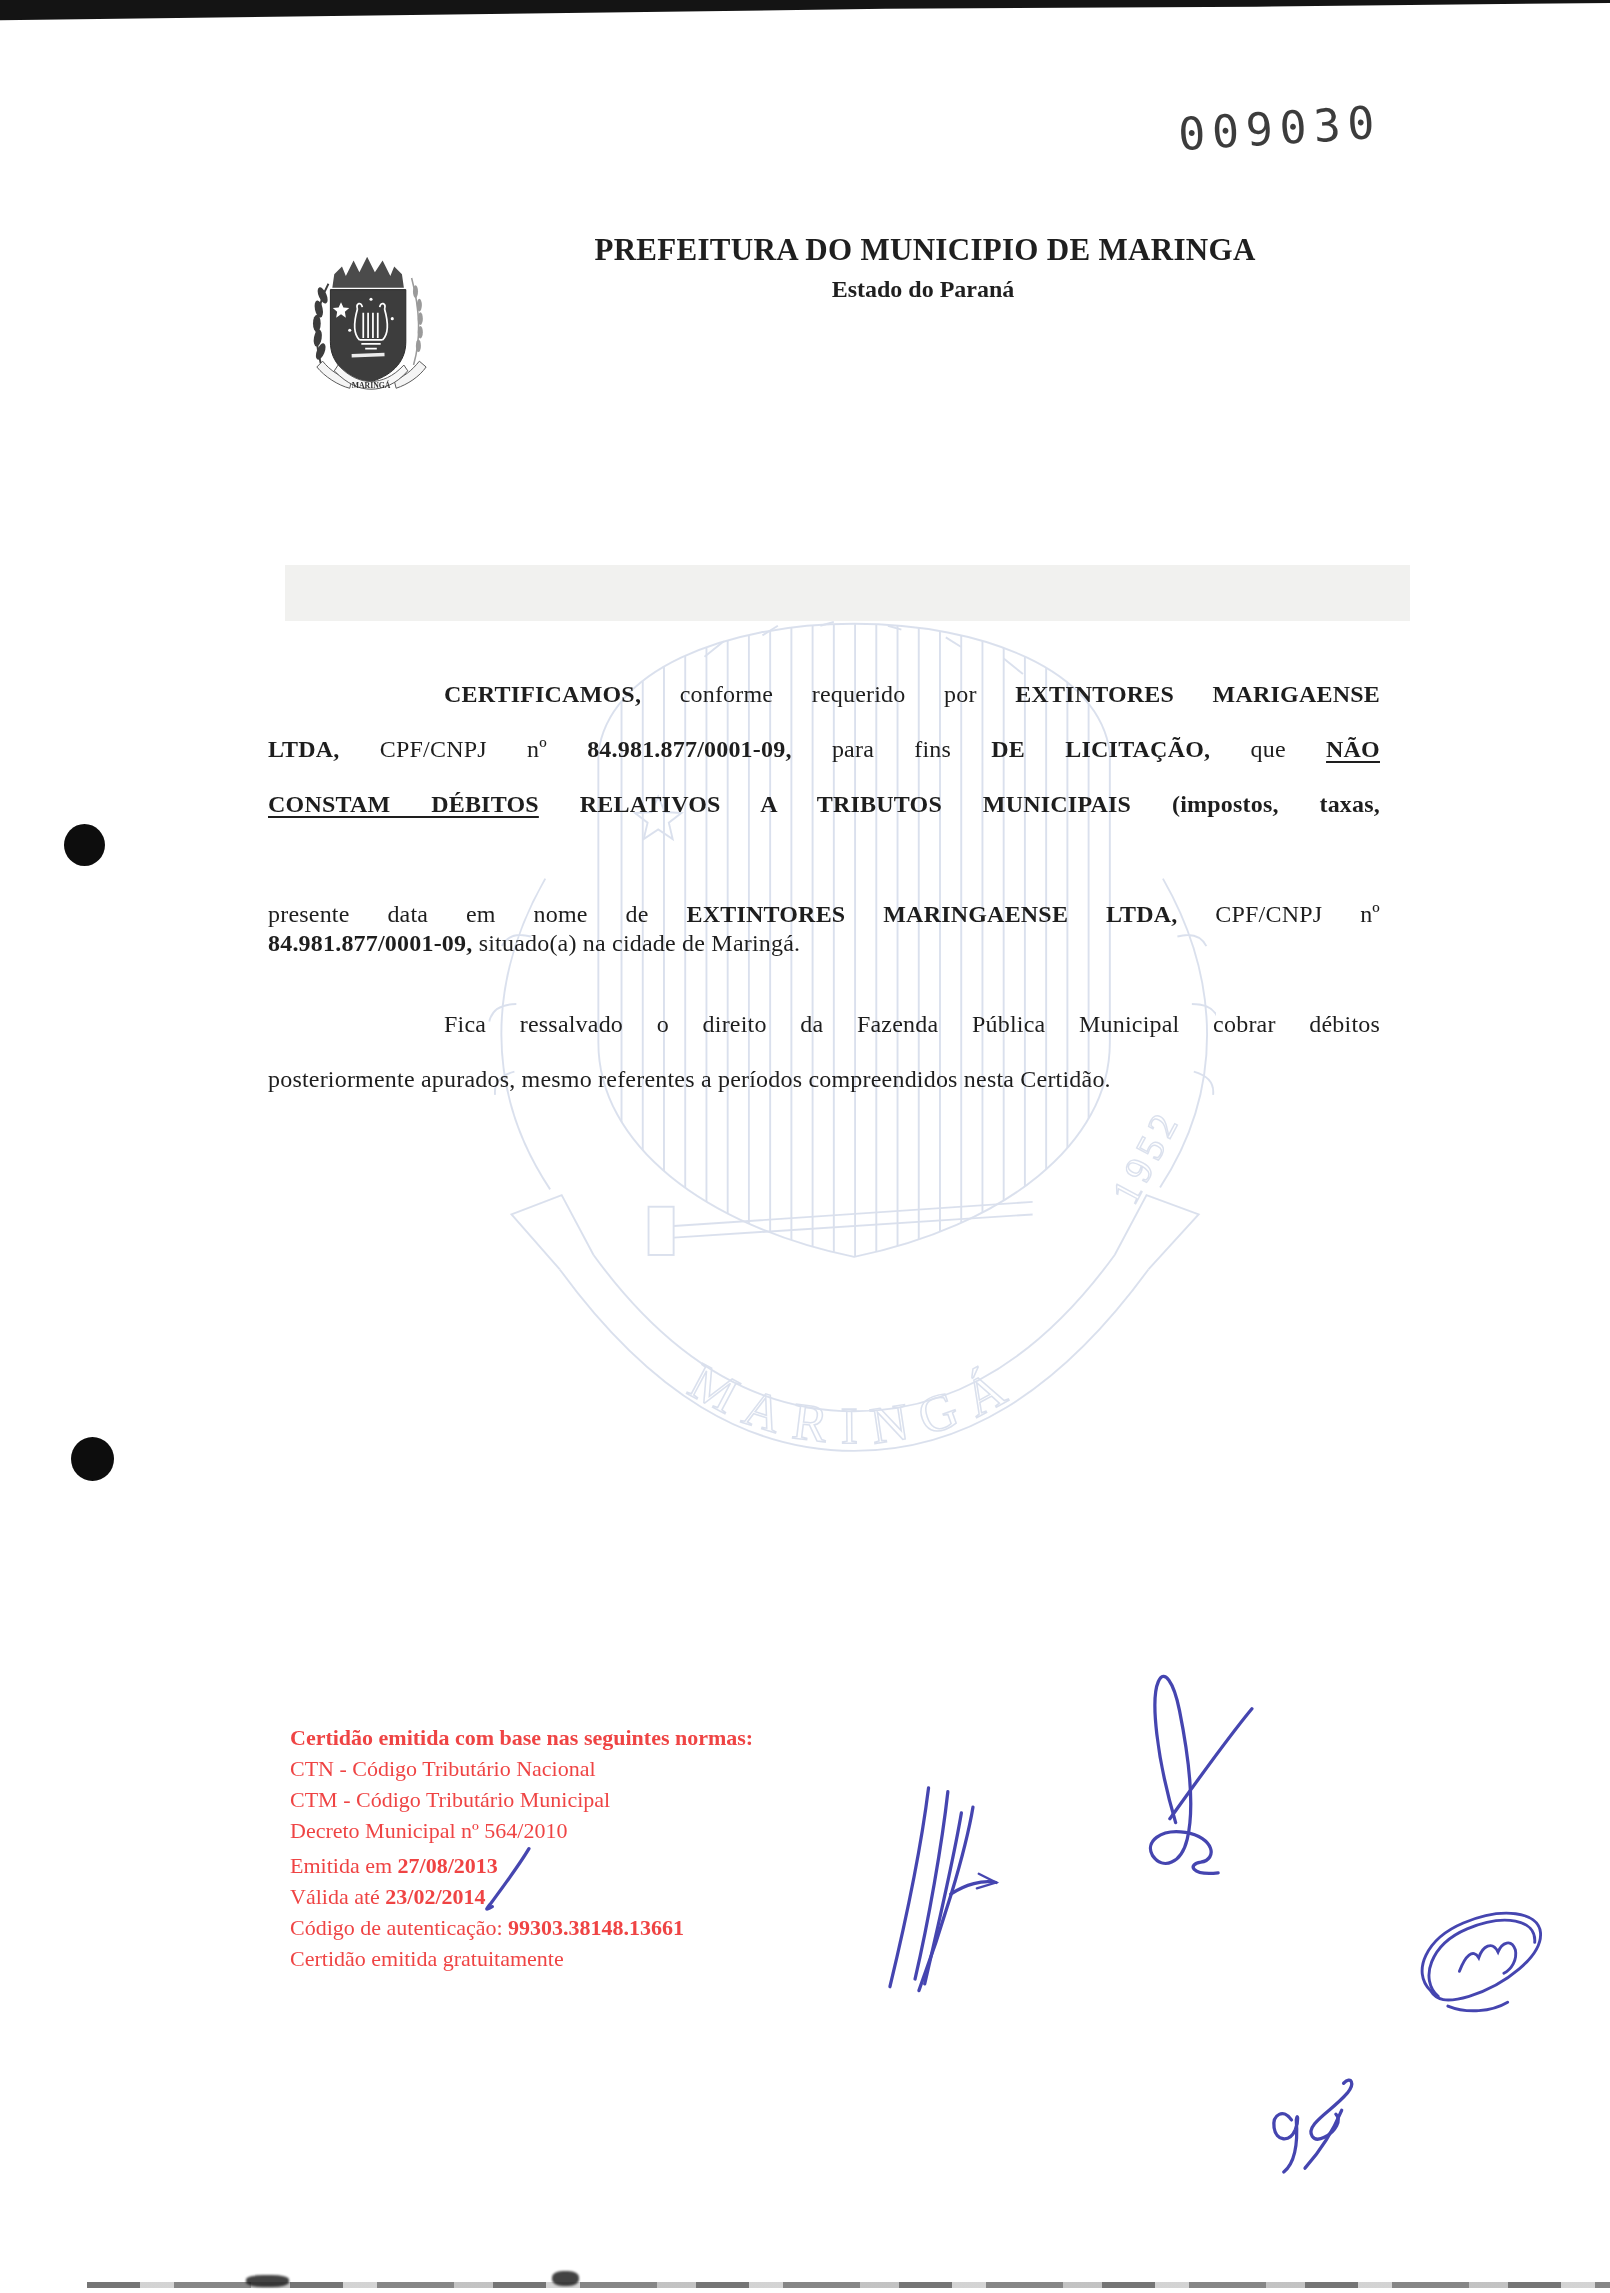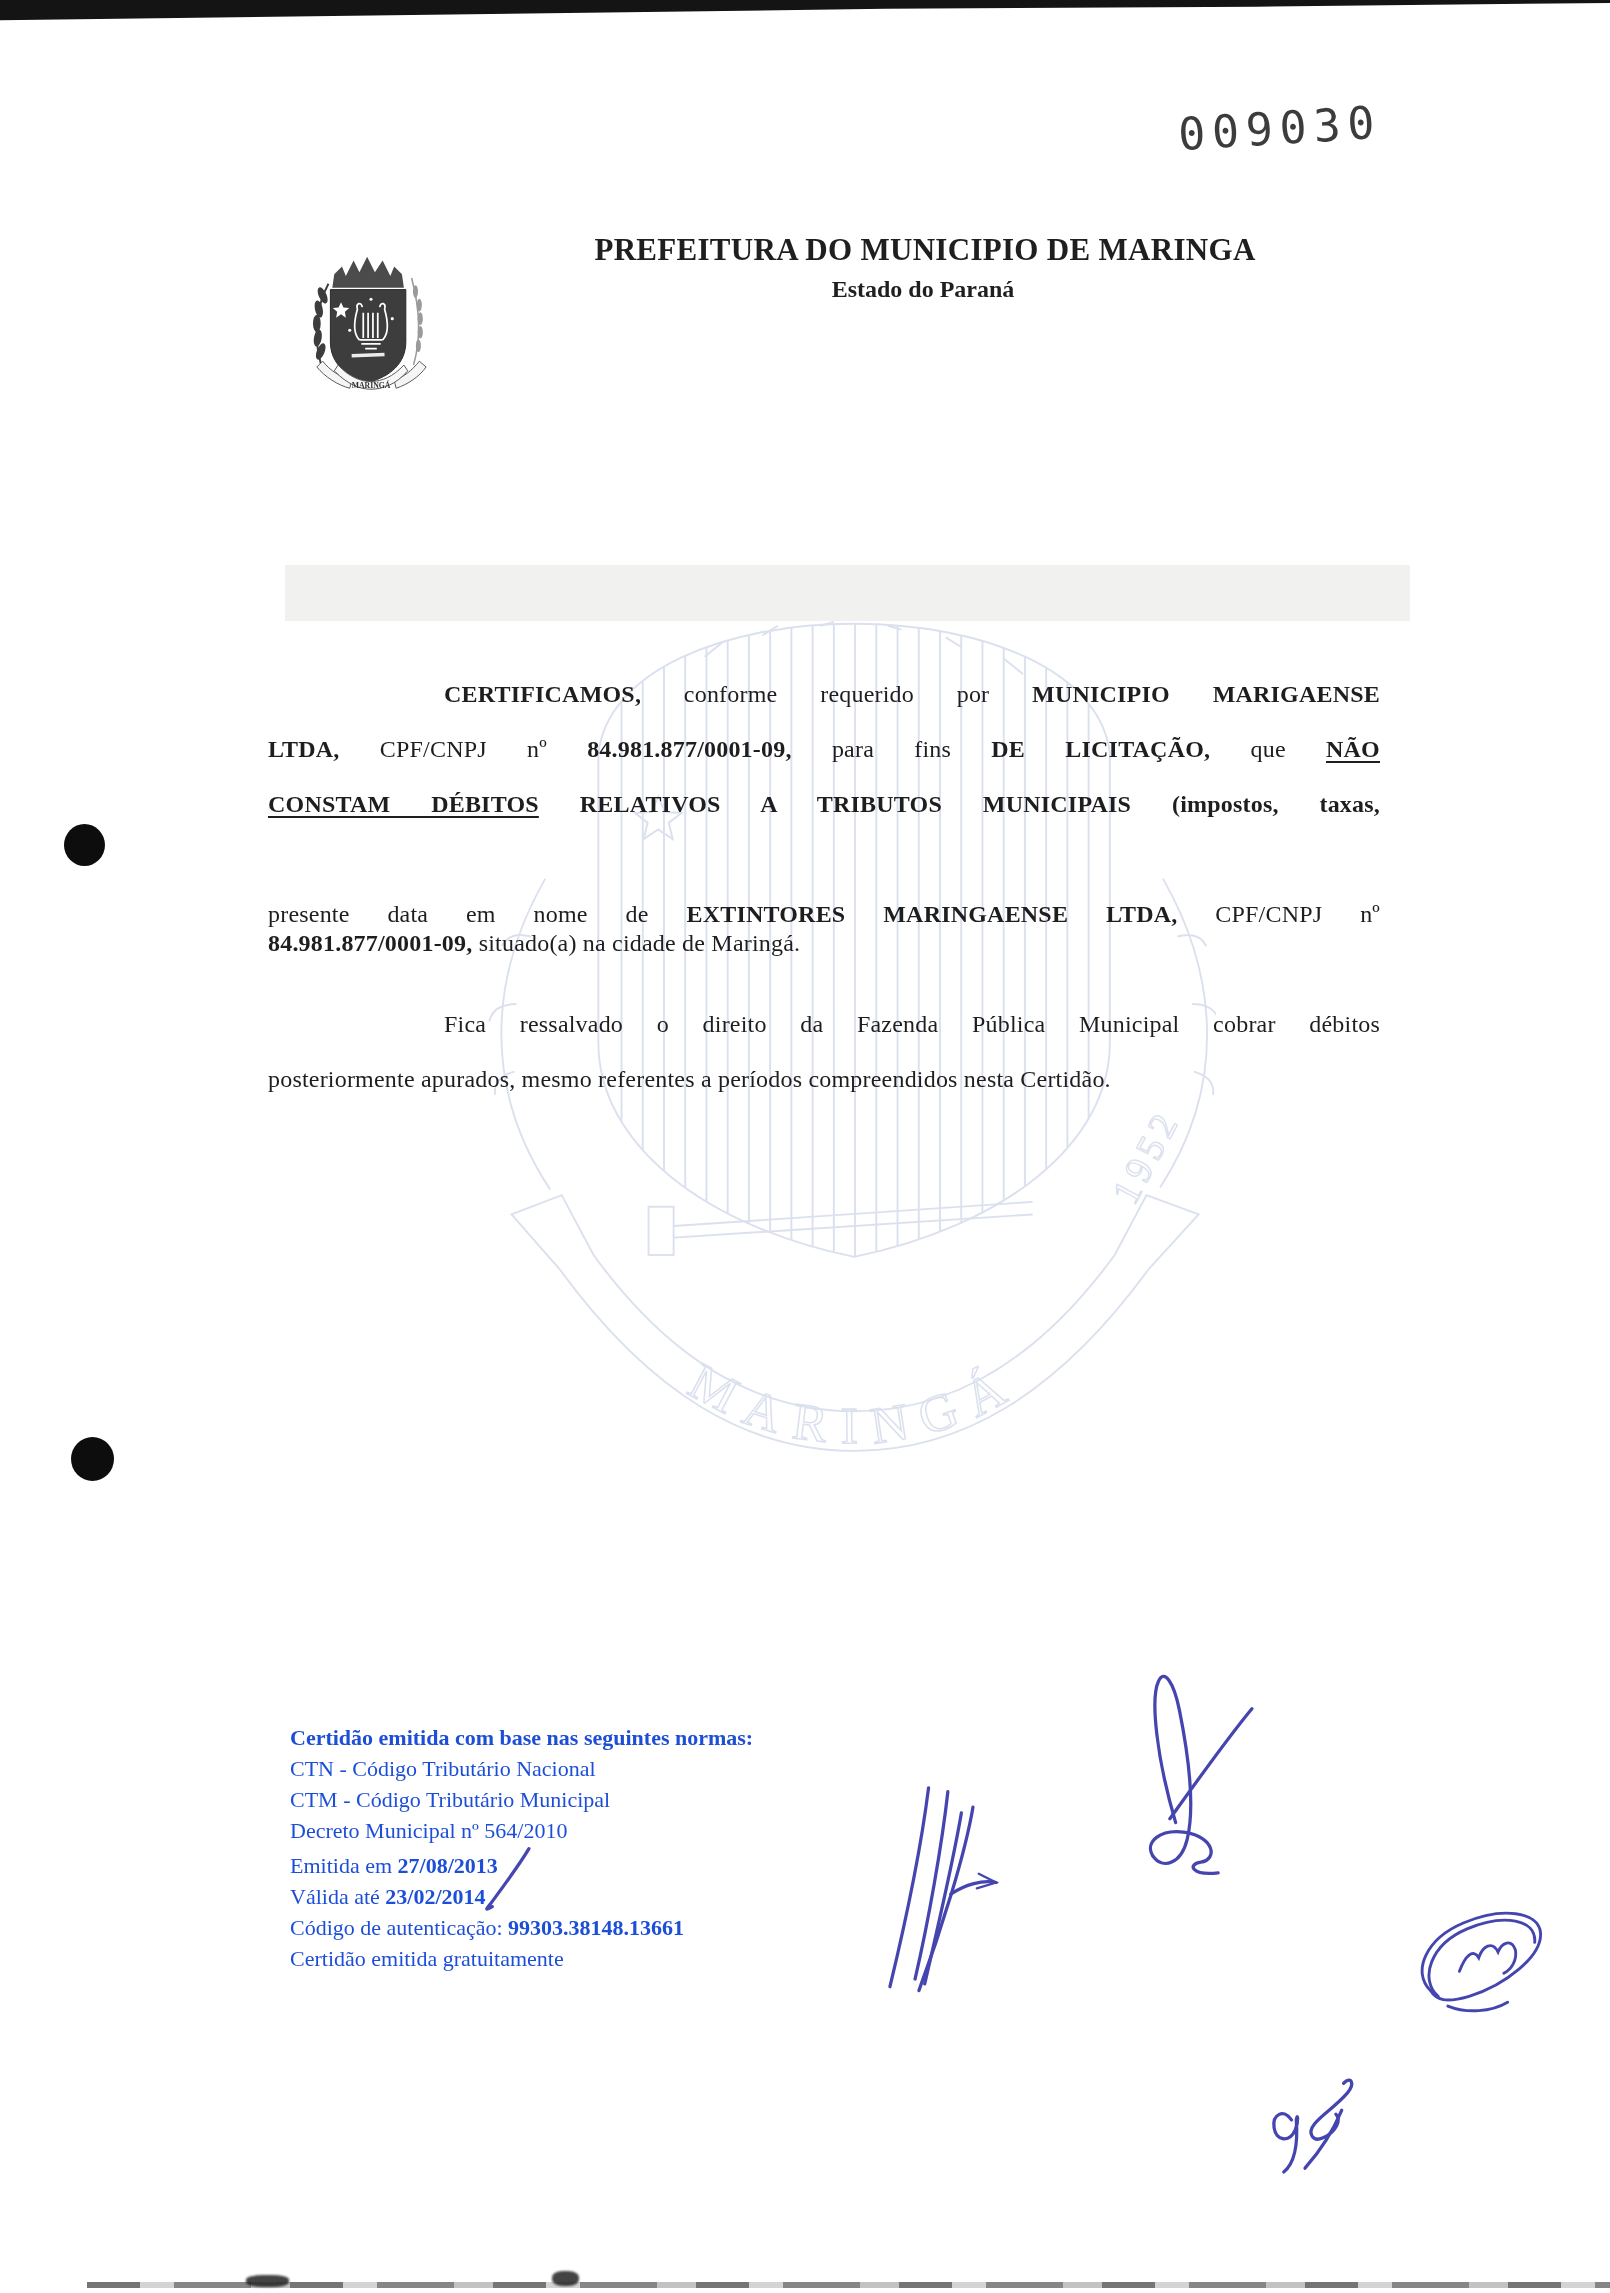--- a/index.html
+++ b/index.html
@@ -27,21 +27,21 @@
   .title{position:absolute;top:576px;left:833px;transform:translateX(-50%);white-space:nowrap;
          font-weight:700;font-size:29px;}
   
   .bodyline{position:absolute;left:268px;width:1112px;font-size:24px;line-height:33px;
             color:#1e1e1e;letter-spacing:0.2px;}
   .just{text-align:justify;text-align-last:justify;}
   .indent{text-indent:176px;}
   .b{font-weight:700;}
   .u{text-decoration:underline;text-decoration-thickness:2.4px;text-underline-offset:3.9px;}
   
-  .footline{position:absolute;left:290px;font-size:22px;line-height:27px;color:#1d4ed8;white-space:nowrap;}
+  .footline{position:absolute;left:290px;font-size:22px;line-height:27px;color:#ef4444;white-space:nowrap;}
   svg{display:block;}
   .noptr{pointer-events:none;}
 </style>
 </head>
 <body>
 
 <div class="page">
 
   <svg class="abs noptr" style="left:415px;top:589px;opacity:.5;" width="801" height="917" viewBox="0 0 830 950">
     <defs>
@@ -112,21 +112,21 @@
     <path d="M112 116 C104 126 96 132 86 136 L88 144 C100 140 112 132 119 122 Z" fill="#f5f5f5" stroke="#555" stroke-width="1"></path>
     <path d="M24 126 C38 140 50 145 62 145 C74 145 88 140 100 126 L96 120 C85 132 73 137 62 137 C51 137 39 132 28 120 Z" fill="#f7f7f7" stroke="#555" stroke-width="1"></path>
     <text x="62" y="143.5" text-anchor="middle" font-size="8" font-weight="bold" fill="#333" font-family="Liberation Serif, serif">MARINGÁ</text>
   </svg>
 
   <div class="hdr1">PREFEITURA DO MUNICIPIO DE MARINGA</div>
   <div class="hdr2">Estado do Paraná</div>
 
   <div class="band"></div>
 
-  <div class="bodyline just indent" style="top:678px;"><span class="b">CERTIFICAMOS,</span><span> conforme requerido por </span><span class="b">MUNICIPIO MARIGAENSE</span></div>
+  <div class="bodyline just indent" style="top:678px;"><span class="b">CERTIFICAMOS,</span><span> conforme requerido por </span><span class="b">EXTINTORES MARIGAENSE</span></div>
   <div class="bodyline just" style="top:733px;"><span class="b">LTDA,</span><span> CPF/CNPJ nº </span><span class="b">84.981.877/0001-09,</span><span> para fins </span><span class="b">DE LICITAÇÃO,</span><span> que </span><span class="b u">NÃO</span></div>
   <div class="bodyline just" style="top:788px;"><span class="b u">CONSTAM DÉBITOS</span><span class="b"> RELATIVOS A TRIBUTOS MUNICIPAIS (impostos, taxas,</span></div>
   <div class="bodyline just" style="top:898px;"><span>presente data em nome de </span><span class="b">EXTINTORES MARINGAENSE LTDA,</span><span> CPF/CNPJ nº</span></div>
   <div class="bodyline" style="top:927px;"><span class="b">84.981.877/0001-09,</span><span> situado(a) na cidade de Maringá.</span></div>
   <div class="bodyline just indent" style="top:1008px;"><span>Fica ressalvado o direito da Fazenda Pública Municipal cobrar débitos</span></div>
   <div class="bodyline" style="top:1063px;"><span>posteriormente apurados, mesmo referentes a períodos compreendidos nesta Certidão.</span></div>
 
   <div class="footline" style="top:1724px;"><span class="b">Certidão emitida com base nas seguintes normas:</span></div>
   <div class="footline" style="top:1755px;"><span>CTN - Código Tributário Nacional</span></div>
   <div class="footline" style="top:1786px;"><span>CTM - Código Tributário Municipal</span></div>

